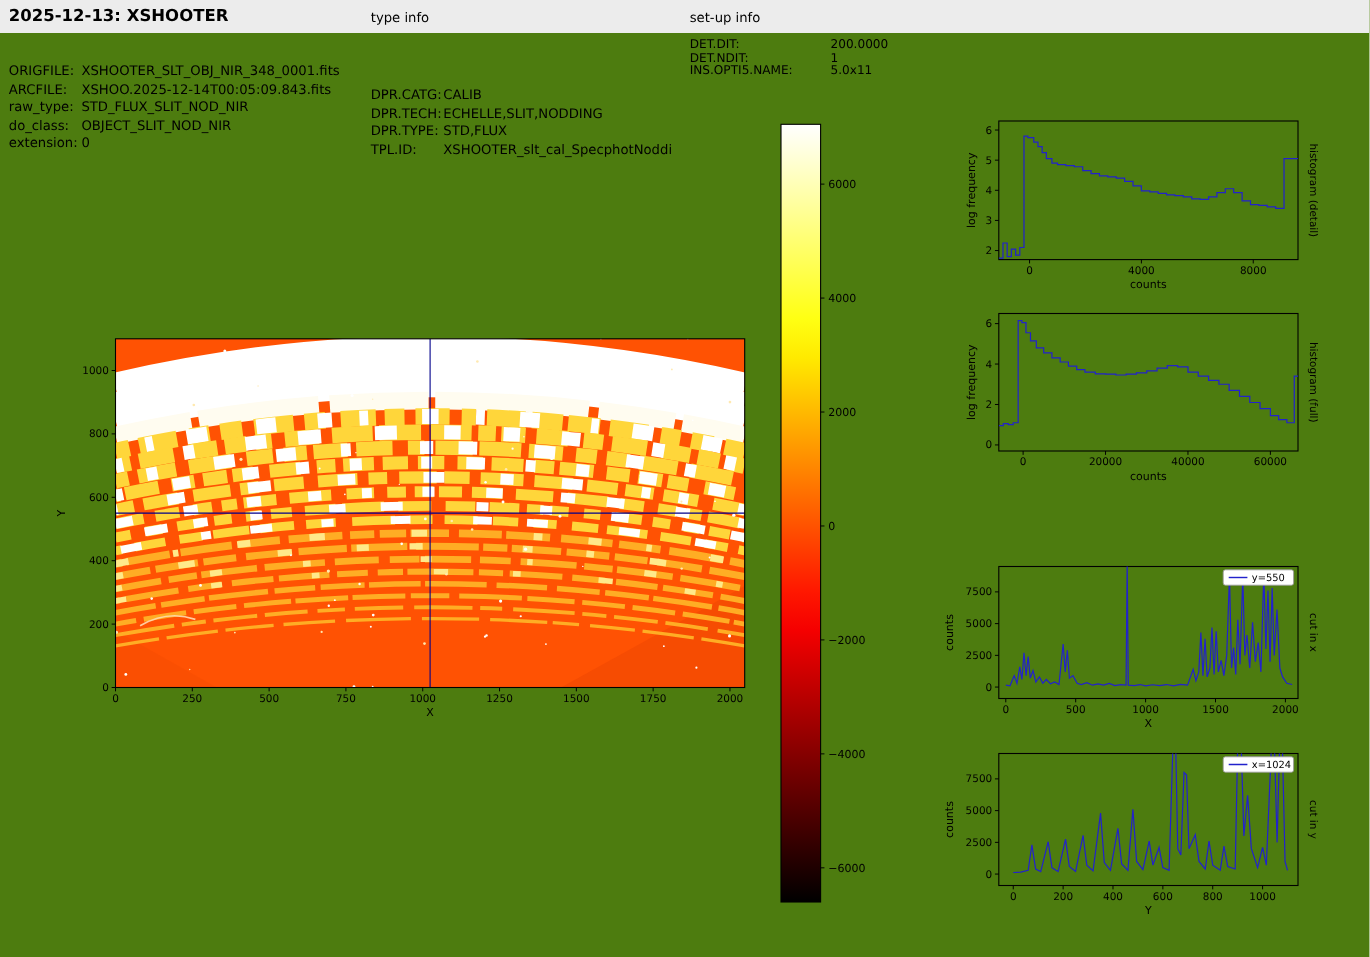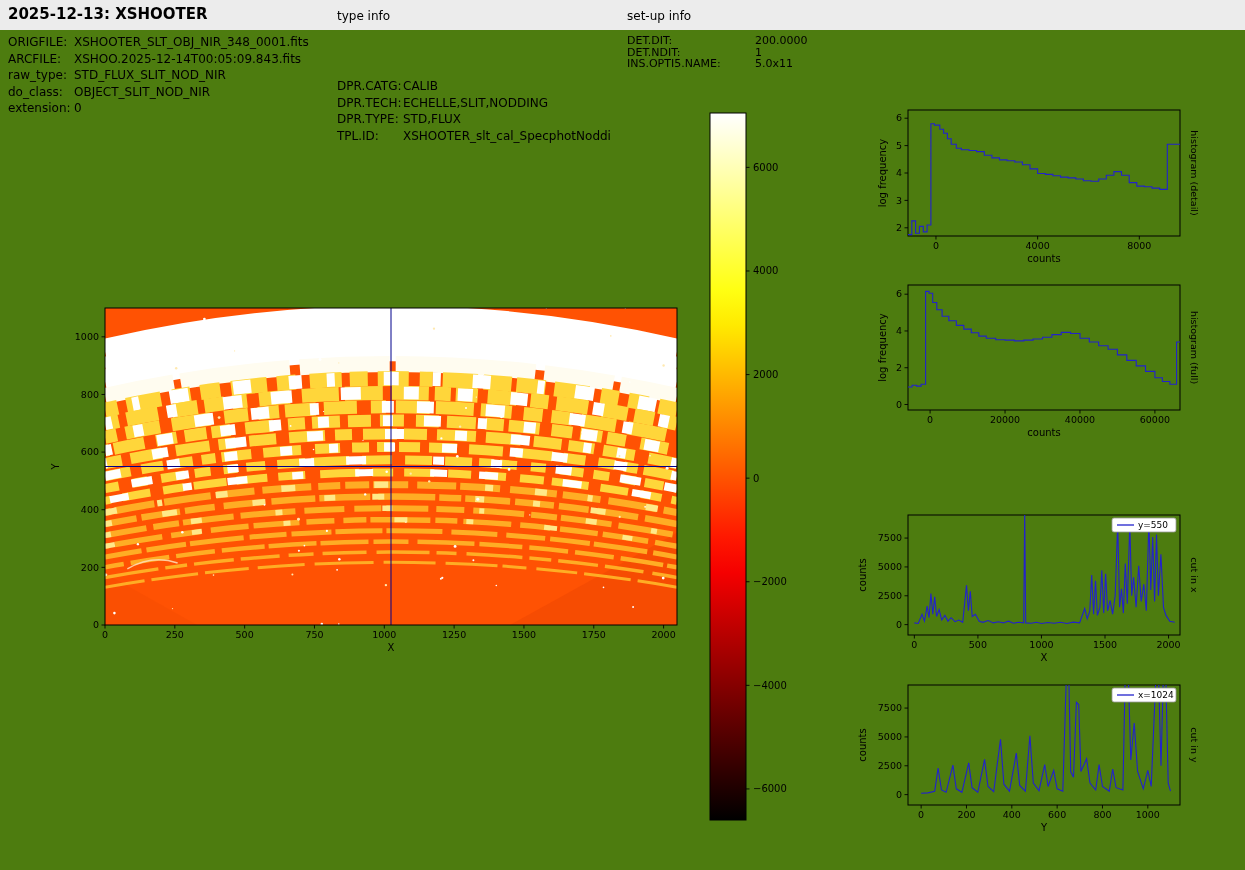--- a/index.html
+++ b/index.html
@@ -6,21 +6,21 @@
   body{font-family:"DejaVu Sans","Liberation Sans",sans-serif;color:#000;}
   .page{position:relative;width:1245px;height:870px;background:#4d7c0f;overflow:hidden;}
   .topbar{position:absolute;left:0;top:0;width:1245px;height:30px;background:#ececec;}
   .page-title{position:absolute;left:8px;top:5px;font-size:15px;font-weight:bold;}
   .col-head{position:absolute;top:9px;font-size:12px;}
   .col-head.type{left:337px;}
   .col-head.setup{left:627px;}
   .infocol{position:absolute;top:34px;font-size:12px;}
   .infocol .inforow{display:flex;height:16.5px;line-height:16.5px;white-space:nowrap;}
   .infocol .lbl{display:inline-block;}
-  #file-info{left:8px;}
+  #file-info{left:8px;margin-top:22px;}
   #file-info .lbl{width:66px;}
   #type-info{left:337px;margin-top:44px;}
   #type-info .lbl{width:66px;}
   #setup-info{left:627px;top:35px;font-size:11px;}
   #setup-info .inforow{height:11.5px;line-height:11.5px;}
   #setup-info .lbl{width:128px;}
   #charts{position:absolute;left:0;top:0;}
   .footbar{position:absolute;left:0;top:848px;width:1245px;height:22px;background:#ececec;font-size:11px;}
   .foot-left{position:absolute;left:5px;top:4px;}
   .foot-right{position:absolute;right:6px;top:4px;}

